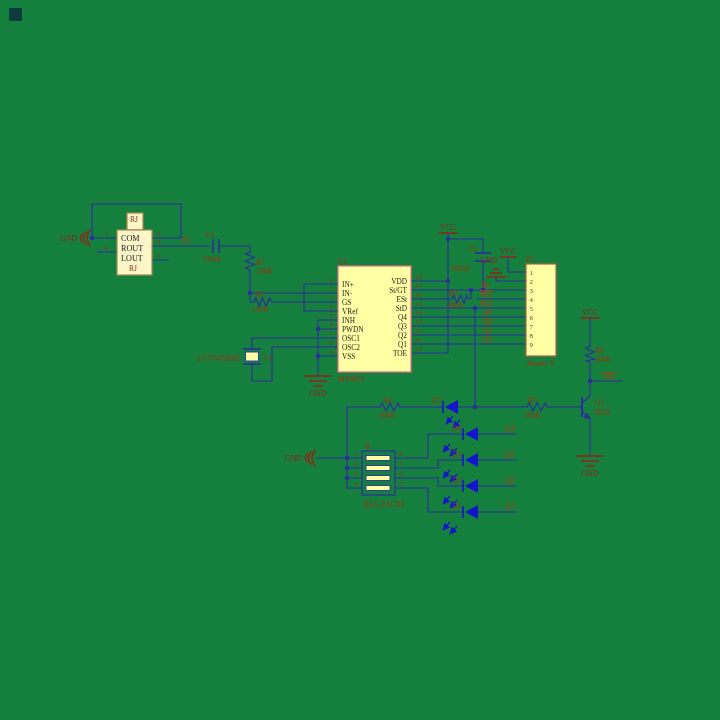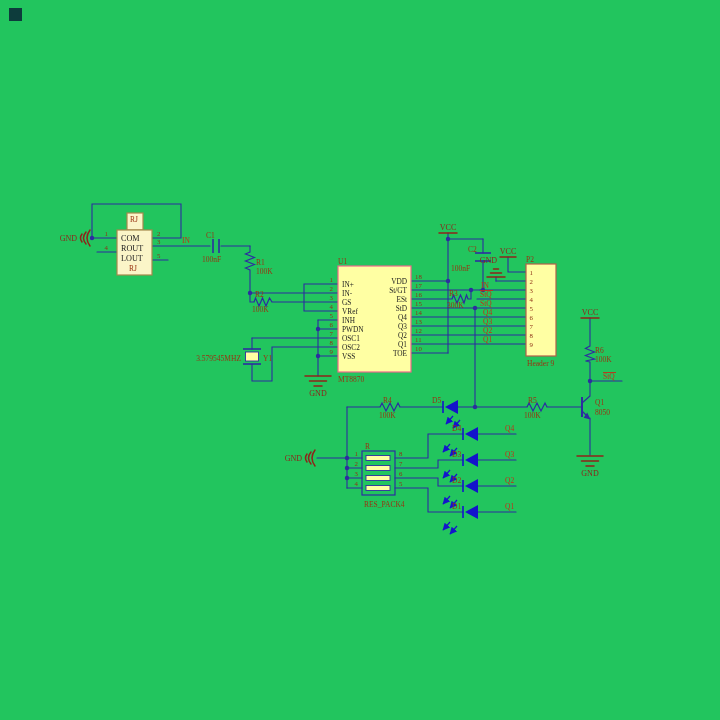--- a/index.html
+++ b/index.html
@@ -1,16 +1,16 @@
 <!DOCTYPE html>
 <html><head>
 <meta charset="utf-8">
 <style>
   html,body{margin:0;padding:0;background:#fffdf4;}
-  .stage{width:720px;height:720px;position:relative;background:#22c55e;overflow:hidden;}
+  .stage{width:720px;height:720px;position:relative;background:#15803d;overflow:hidden;}
   svg text{font-family:"Liberation Serif", serif;}
   .w{stroke:#2d2da0;stroke-width:1.1;fill:none;stroke-linecap:round;}
   .cmp{stroke:#2d2da0;stroke-width:1.2;fill:none;}
   .cmp2{stroke:#2d2da0;stroke-width:1.6;fill:none;}
   .pwr{stroke:#8e241a;stroke-width:1.5;fill:none;stroke-linecap:round;}
   .dot{fill:#2d2da0;stroke:none;}
   .tref{fill:#993312;font-size:7.5px;}
   .tnet{fill:#c23018;font-size:7.5px;}
   .tpwr{fill:#8e241a;font-size:8px;}
   .tnum{fill:#8e3318;font-size:6.8px;}

